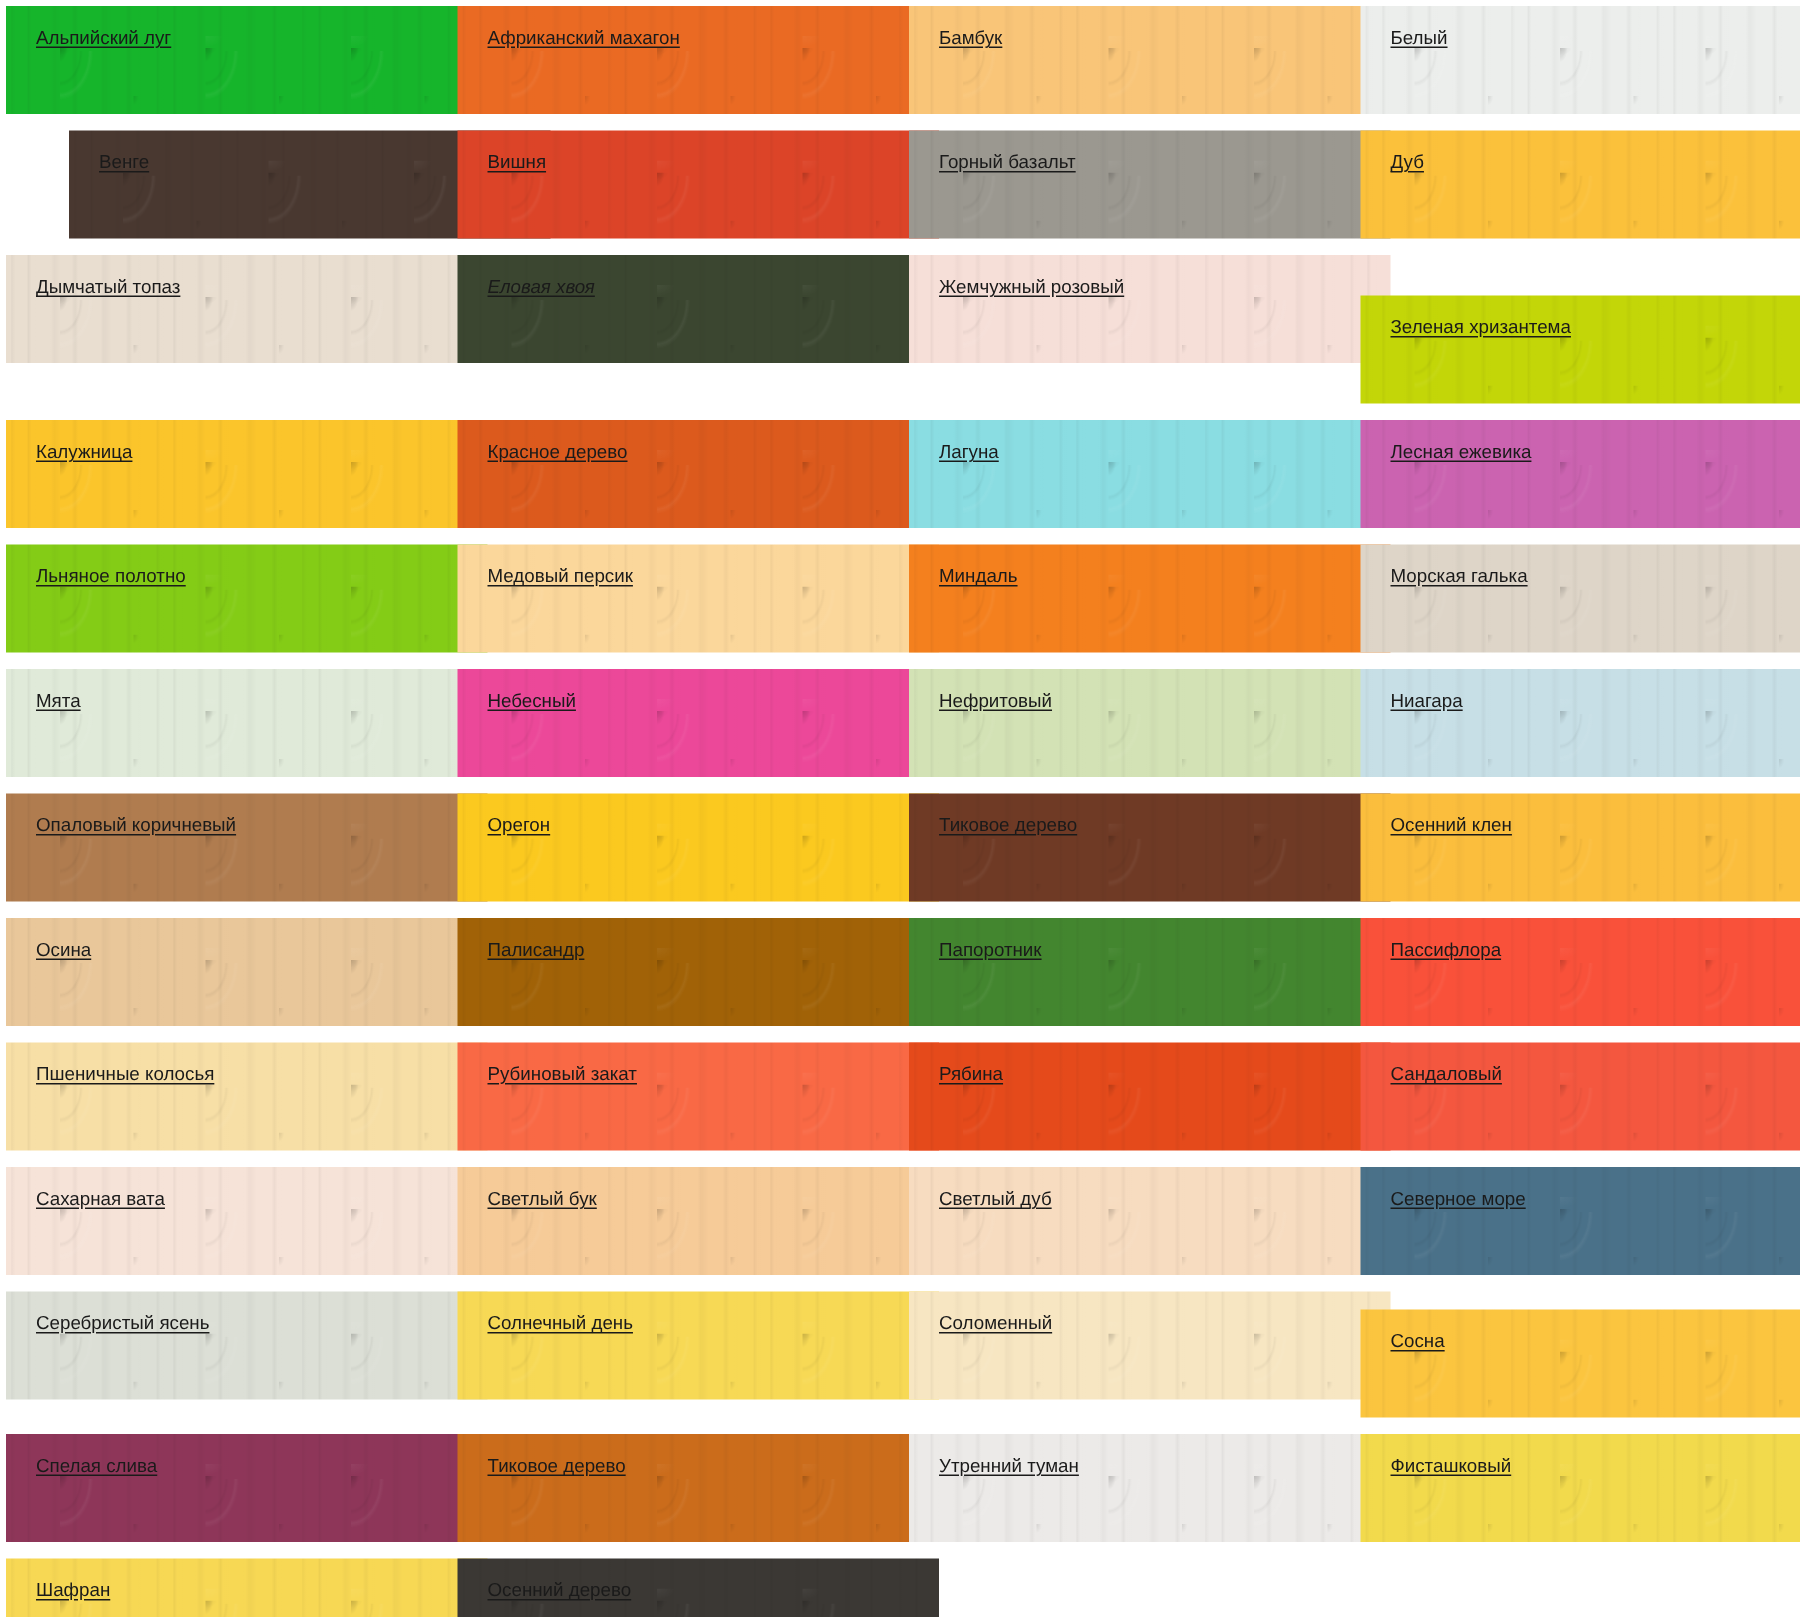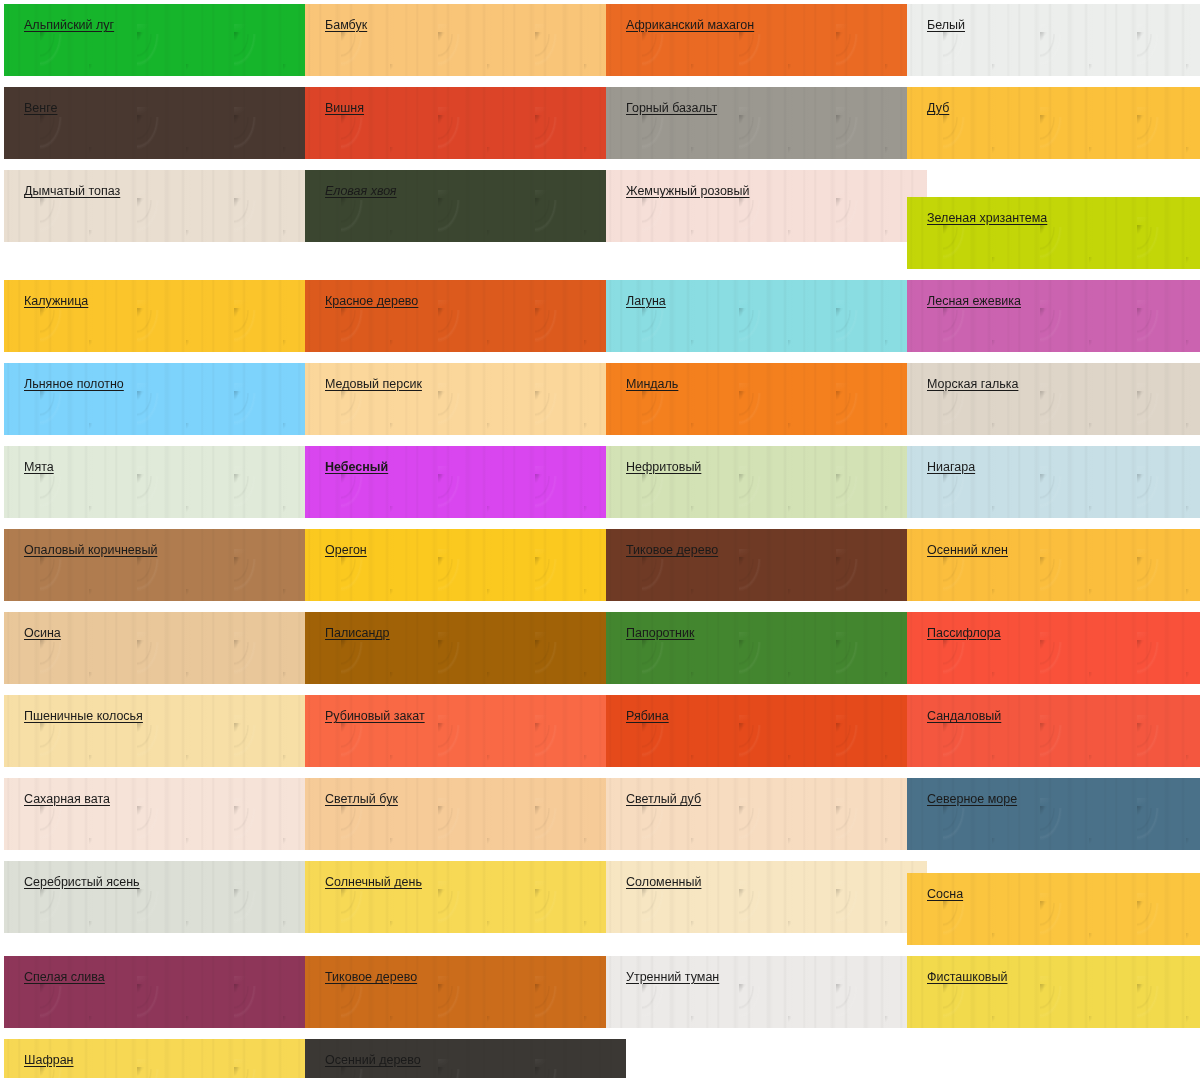--- a/index.html
+++ b/index.html
@@ -117,39 +117,39 @@
 </head>
 <body>
 
 <div id="palette-grid">
     <div class="swatch" style="background-color: rgb(22, 181, 43);">
       <div class="grain-streaks"></div>
       <div class="grain-arch"></div>
       <div class="grain-knots"></div>
       <a class="swatch-label" href="#">Альпийский луг</a>
     </div>
+    <div class="swatch" style="background-color: rgb(234, 106, 35);">
+      <div class="grain-streaks"></div>
+      <div class="grain-arch"></div>
+      <div class="grain-knots"></div>
+      <a class="swatch-label" href="#">Африканский махагон</a>
+    </div>
     <div class="swatch" style="background-color: rgb(249, 197, 120);">
       <div class="grain-streaks"></div>
       <div class="grain-arch"></div>
       <div class="grain-knots"></div>
       <a class="swatch-label" href="#">Бамбук</a>
     </div>
-    <div class="swatch" style="background-color: rgb(234, 106, 35);">
-      <div class="grain-streaks"></div>
-      <div class="grain-arch"></div>
-      <div class="grain-knots"></div>
-      <a class="swatch-label" href="#">Африканский махагон</a>
-    </div>
     <div class="swatch" style="background-color: rgb(236, 238, 236);">
       <div class="grain-streaks"></div>
       <div class="grain-arch"></div>
       <div class="grain-knots"></div>
       <a class="swatch-label" href="#">Белый</a>
     </div>
-    <div class="swatch" style="background-color: rgb(73, 56, 48);">
+    <div class="swatch" style="background-color: rgb(73, 56, 48); margin-left: 42px;">
       <div class="grain-streaks"></div>
       <div class="grain-arch"></div>
       <div class="grain-knots"></div>
       <a class="swatch-label" href="#">Венге</a>
     </div>
     <div class="swatch" style="background-color: rgb(220, 68, 40);">
       <div class="grain-streaks"></div>
       <div class="grain-arch"></div>
       <div class="grain-knots"></div>
       <a class="swatch-label" href="#">Вишня</a>
@@ -207,21 +207,21 @@
       <div class="grain-arch"></div>
       <div class="grain-knots"></div>
       <a class="swatch-label" href="#">Лагуна</a>
     </div>
     <div class="swatch" style="background-color: rgb(203, 99, 176);">
       <div class="grain-streaks"></div>
       <div class="grain-arch"></div>
       <div class="grain-knots"></div>
       <a class="swatch-label" href="#">Лесная ежевика</a>
     </div>
-    <div class="swatch" style="background-color: #7dd3fc; padding-left: 42px;">
+    <div class="swatch" style="background-color: #84cc16; padding-left: 42px;">
       <div class="grain-streaks"></div>
       <div class="grain-arch"></div>
       <div class="grain-knots"></div>
       <a class="swatch-label" href="#">Льняное полотно</a>
     </div>
     <div class="swatch" style="background-color: rgb(251, 215, 155);">
       <div class="grain-streaks"></div>
       <div class="grain-arch"></div>
       <div class="grain-knots"></div>
       <a class="swatch-label" href="#">Медовый персик</a>
@@ -237,21 +237,21 @@
       <div class="grain-arch"></div>
       <div class="grain-knots"></div>
       <a class="swatch-label" href="#">Морская галька</a>
     </div>
     <div class="swatch" style="background-color: rgb(224, 234, 217);">
       <div class="grain-streaks"></div>
       <div class="grain-arch"></div>
       <div class="grain-knots"></div>
       <a class="swatch-label" href="#">Мята</a>
     </div>
-    <div class="swatch" style="background-color: #d946ef; font-weight: bold;">
+    <div class="swatch" style="background-color: #ec4899;">
       <div class="grain-streaks"></div>
       <div class="grain-arch"></div>
       <div class="grain-knots"></div>
       <a class="swatch-label" href="#">Небесный</a>
     </div>
     <div class="swatch" style="background-color: rgb(211, 226, 181);">
       <div class="grain-streaks"></div>
       <div class="grain-arch"></div>
       <div class="grain-knots"></div>
       <a class="swatch-label" href="#">Нефритовый</a>

